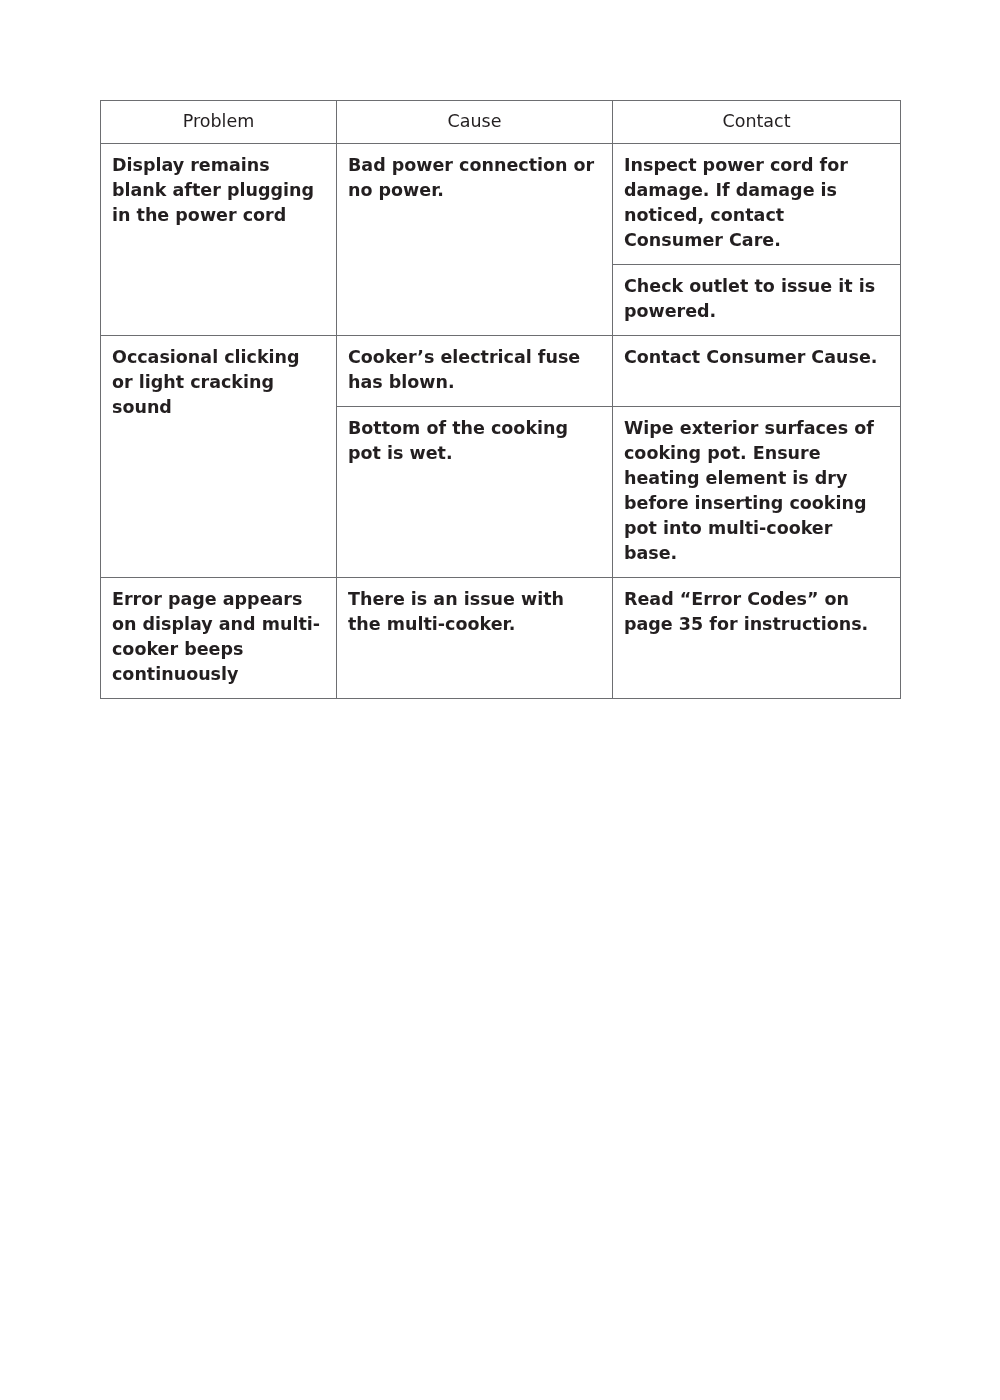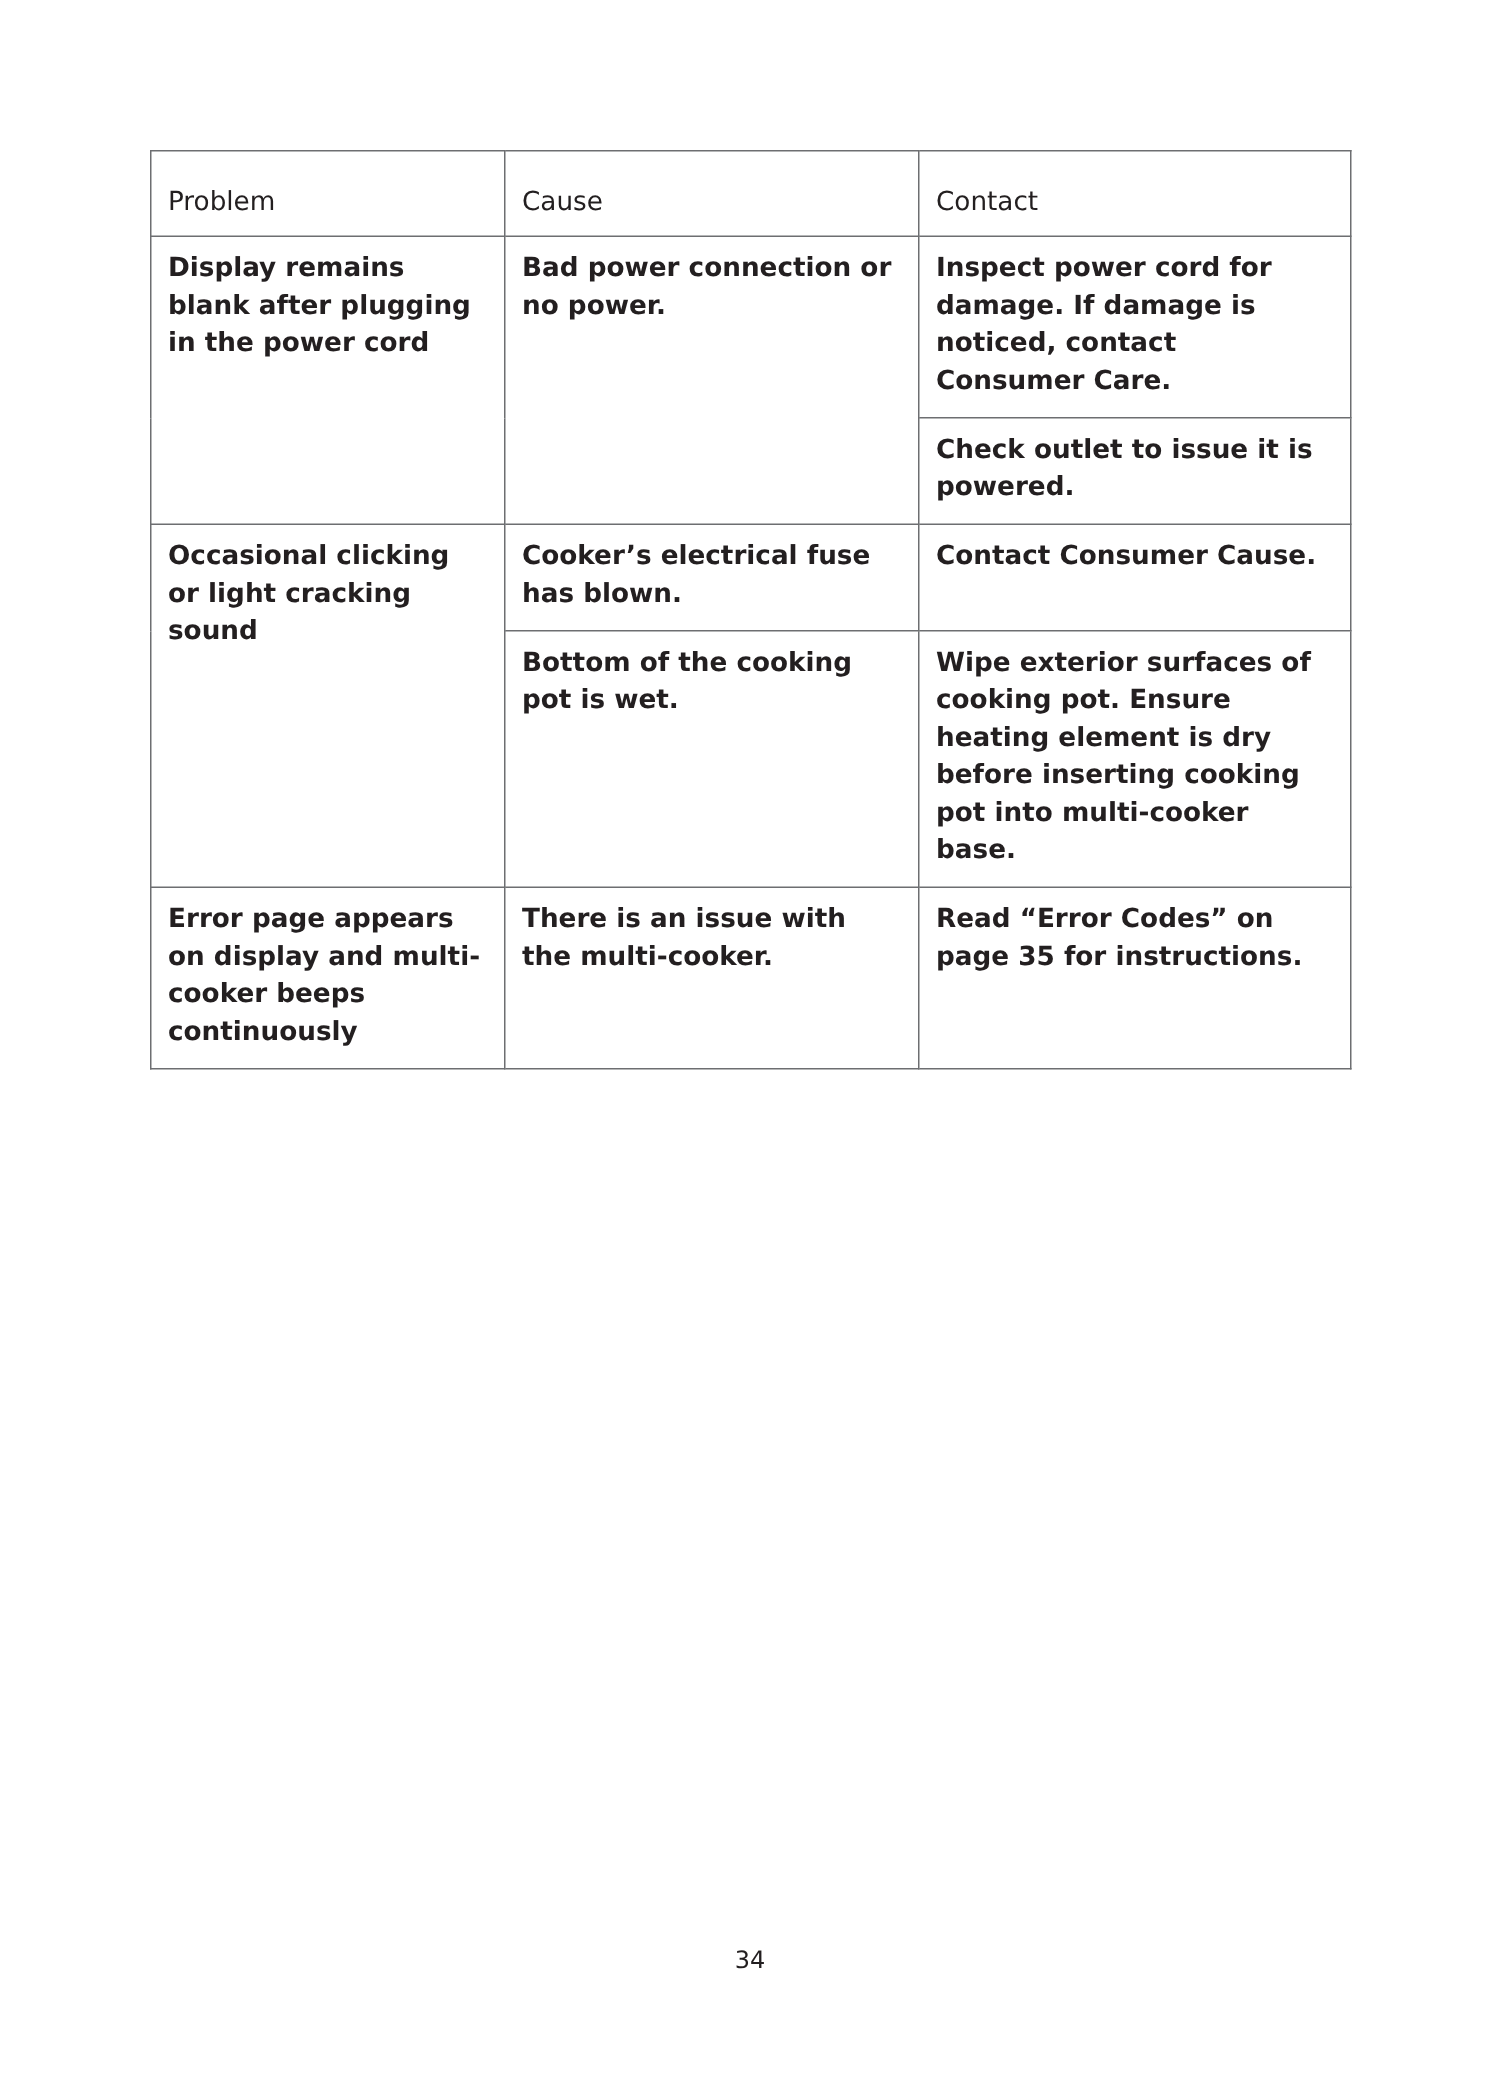--- a/index.html
+++ b/index.html
@@ -34,22 +34,23 @@
     border: 1px solid #6d6e71;
     vertical-align: top;
     padding: 9px 11px 11px 11px;
     font-size: 17.5px;
     line-height: 1.43;
     font-weight: 700;
     text-align: left;
   }
   .troubleshoot-table th {
     font-weight: 400;
-    padding-top: 22px;
+    padding-top: 8px;
     padding-bottom: 9px;
+    text-align: center;
   }
   .col-problem { width: 236px; }
   .col-cause   { width: 276px; }
   .col-solution{ width: 288px; }
 
   .footer {
     position: absolute;
     left: 0;
     width: 1000px;
     text-align: center;
@@ -94,16 +95,15 @@
       </tr>
       <tr>
         <td>Error page appears on display and multi-cooker beeps continuously</td>
         <td>There is an issue with the multi-cooker.</td>
         <td>Read “Error Codes” on page 35 for instructions.</td>
       </tr>
     </tbody>
   </table>
 
   <div class="footer-block">
-    <div class="footer page-number" style="position:static;">34</div>
   </div>
 
 </div>
 
 </body></html>

